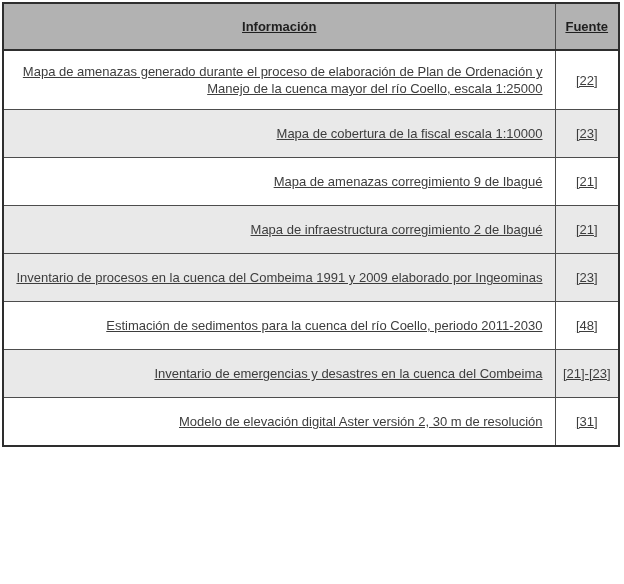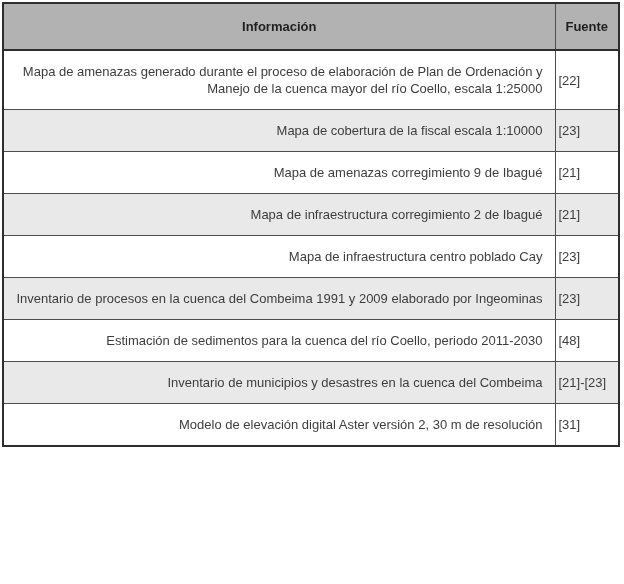--- a/index.html
+++ b/index.html
@@ -27,20 +27,21 @@
   }
   table.doc-table {
     border-collapse: collapse;
     table-layout: fixed;
     width: 618px;
     border: 2px solid var(--border-strong);
   }
   .doc-table th,
   .doc-table td {
     border: 1px solid var(--border);
+    text-decoration: underline;
   }
   .doc-table th {
     background: var(--header-bg);
     color: var(--header-text);
     font-size: 13px;
     font-weight: bold;
     line-height: 17px;
     text-align: center;
     padding: 14px 6px;
     border-bottom: 2px solid var(--border-strong);
@@ -50,22 +51,22 @@
     color: var(--text);
     font-size: 13px;
     line-height: 17px;
     vertical-align: middle;
   }
   .doc-table td.col-info {
     text-align: right;
     padding: 12px 12px 12px 9px;
   }
   .doc-table td.col-source {
-    text-align: left;
-    padding: 0 3px;
+    text-align: center;
+    padding: 15px 3px;
   }
   .doc-table tr.shaded td {
     background: var(--row-alt-bg);
   }
 </style>
 </head>
 <body>
 
 <div class="canvas">
   <table class="doc-table">
@@ -89,34 +90,30 @@
           <td class="col-source">[23]</td>
         </tr>
         <tr>
           <td class="col-info">Mapa de amenazas corregimiento 9 de Ibagué</td>
           <td class="col-source">[21]</td>
         </tr>
         <tr class="shaded">
           <td class="col-info">Mapa de infraestructura corregimiento 2 de Ibagué</td>
           <td class="col-source">[21]</td>
         </tr>
-        <tr>
-          <td class="col-info">Mapa de infraestructura centro poblado Cay</td>
-          <td class="col-source">[23]</td>
-        </tr>
         <tr class="shaded">
           <td class="col-info">Inventario de procesos en la cuenca del Combeima 1991 y 2009 elaborado por Ingeominas</td>
           <td class="col-source">[23]</td>
         </tr>
         <tr>
           <td class="col-info">Estimación de sedimentos para la cuenca del río Coello, periodo 2011-2030</td>
           <td class="col-source">[48]</td>
         </tr>
         <tr class="shaded">
-          <td class="col-info">Inventario de municipios y desastres en la cuenca del Combeima</td>
+          <td class="col-info">Inventario de emergencias y desastres en la cuenca del Combeima</td>
           <td class="col-source">[21]-[23]</td>
         </tr>
         <tr>
           <td class="col-info">Modelo de elevación digital Aster versión 2, 30 m de resolución</td>
           <td class="col-source">[31]</td>
         </tr>
       </tbody>
   </table>
 </div>
 

